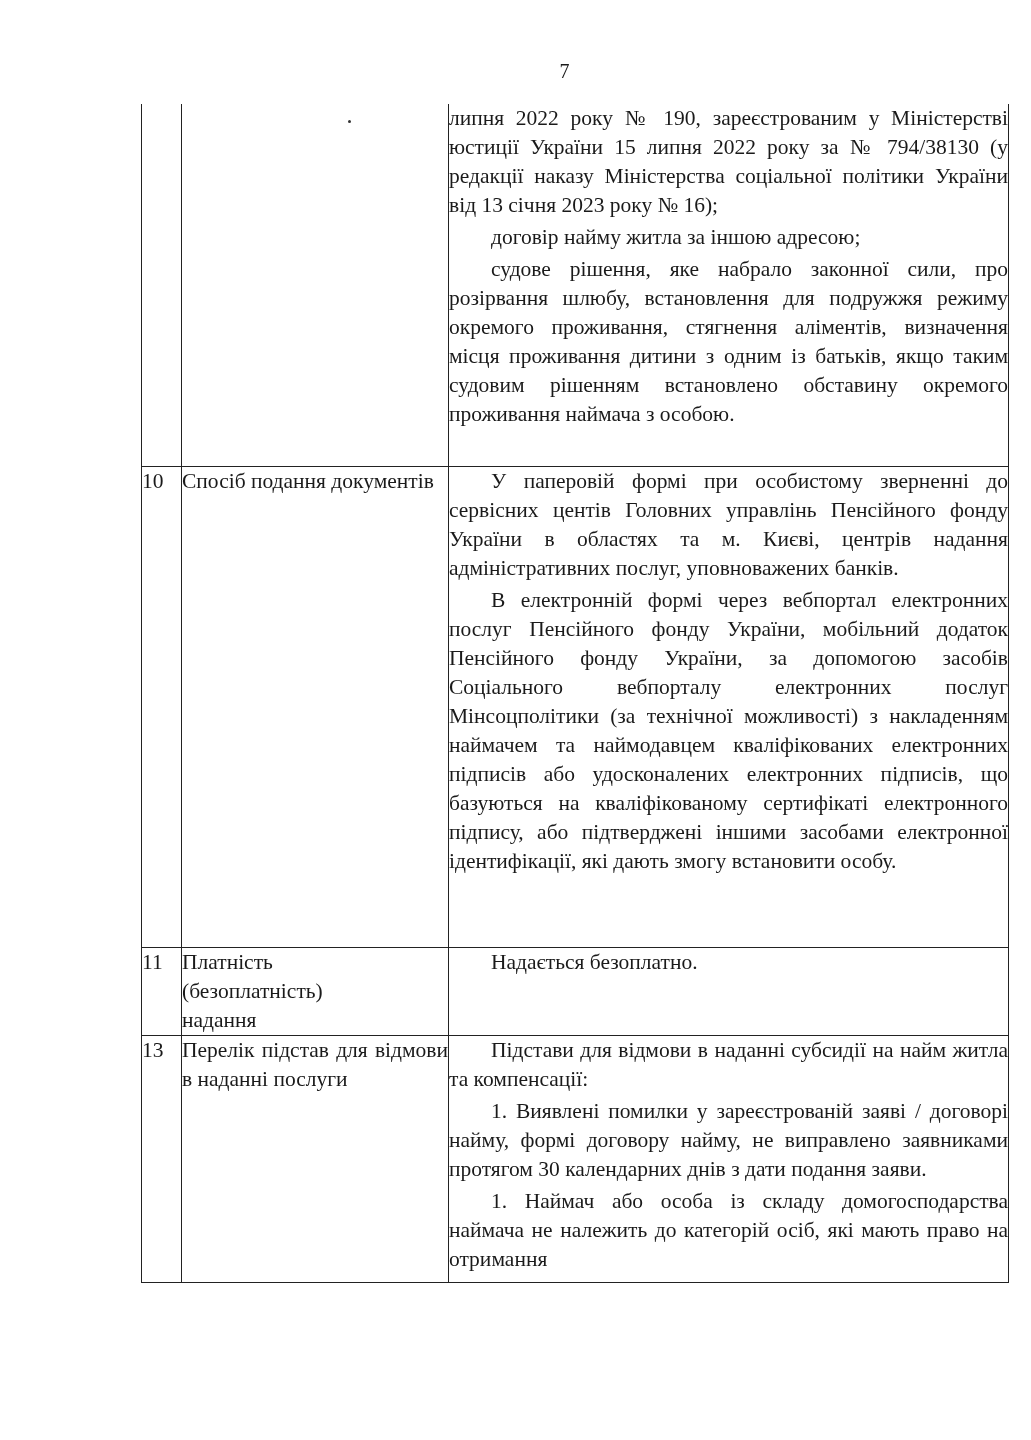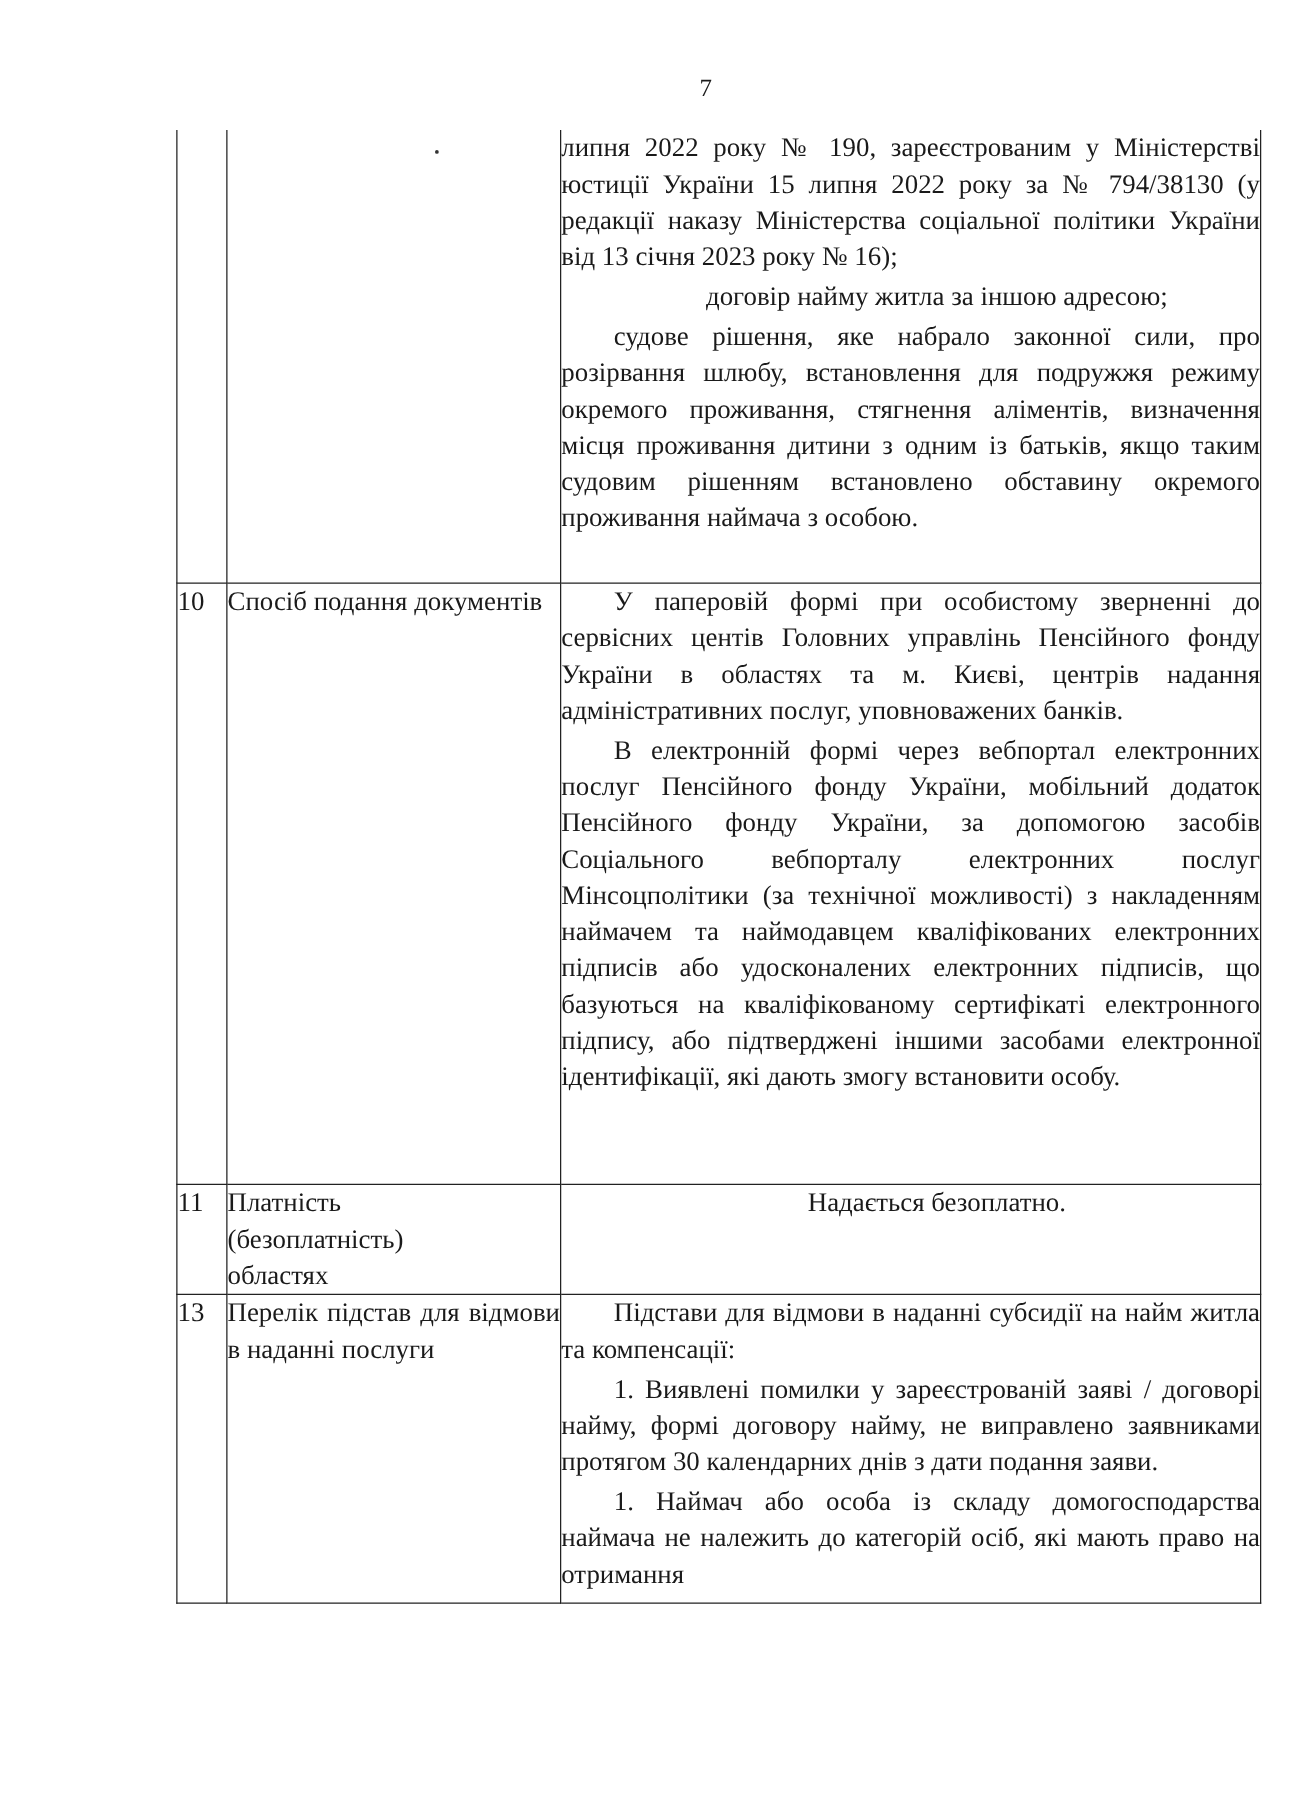--- a/index.html
+++ b/index.html
@@ -60,37 +60,37 @@
     <col class="c-num">
       <col class="c-name">
       <col class="c-content">
   </colgroup>
   <tbody>
     <tr class="first-row row-cont">
       <td class="num"></td>
       <td class="name"></td>
       <td class="content">
         <p>липня 2022 року № 190, зареєстрованим у Міністерстві юстиції України 15 липня 2022 року за № 794/38130 (у редакції наказу Міністерства соціальної політики України від 13 січня 2023 року № 16);</p>
-        <p class="indent" style="text-align:center">договір найму житла за іншою адресою;</p>
+        <p class="indent" style="text-align:left">договір найму житла за іншою адресою;</p>
         <p class="indent">судове рішення, яке набрало законної сили, про розірвання шлюбу, встановлення для подружжя режиму окремого проживання, стягнення аліментів, визначення місця проживання дитини з одним із батьків, якщо таким судовим рішенням встановлено обставину окремого проживання наймача з особою.</p>
       </td>
     </tr>
     <tr class="row-10">
       <td class="num">10</td>
       <td class="name">Спосіб подання документів</td>
       <td class="content">
         <p class="indent">У паперовій формі при особистому зверненні до сервісних центів Головних управлінь Пенсійного фонду України в областях та м. Києві, центрів надання адміністративних послуг, уповноважених банків.</p>
         <p class="indent">В електронній формі через вебпортал електронних послуг Пенсійного фонду України, мобільний додаток Пенсійного фонду України, за допомогою засобів Соціального вебпорталу електронних послуг Мінсоцполітики (за технічної можливості) з накладенням наймачем та наймодавцем кваліфікованих електронних підписів або удосконалених електронних підписів, що базуються на кваліфікованому сертифікаті електронного підпису, або підтверджені іншими засобами електронної ідентифікації, які дають змогу встановити особу.</p>
       </td>
     </tr>
     <tr class="row-11">
       <td class="num">11</td>
-      <td class="name" style="padding-right:110px">Платність (безоплатність) областях</td>
+      <td class="name" style="padding-right:110px">Платність (безоплатність) надання</td>
       <td class="content">
-        <p class="indent" style="text-align:center">Надається безоплатно.</p>
+        <p class="indent" style="text-align:left">Надається безоплатно.</p>
       </td>
     </tr>
     <tr class="row-13">
       <td class="num">13</td>
       <td class="name" style="text-align:justify">Перелік підстав для відмови в наданні послуги</td>
       <td class="content">
         <p class="indent">Підстави для відмови в наданні субсидії на найм житла та компенсації:</p>
         <p class="indent">1. Виявлені помилки у зареєстрованій заяві / договорі найму, формі договору найму, не виправлено заявниками протягом 30 календарних днів з дати подання заяви.</p>
         <p class="indent">1. Наймач або особа із складу домогосподарства наймача не належить до категорій осіб, які мають право на отримання</p>
       </td>

